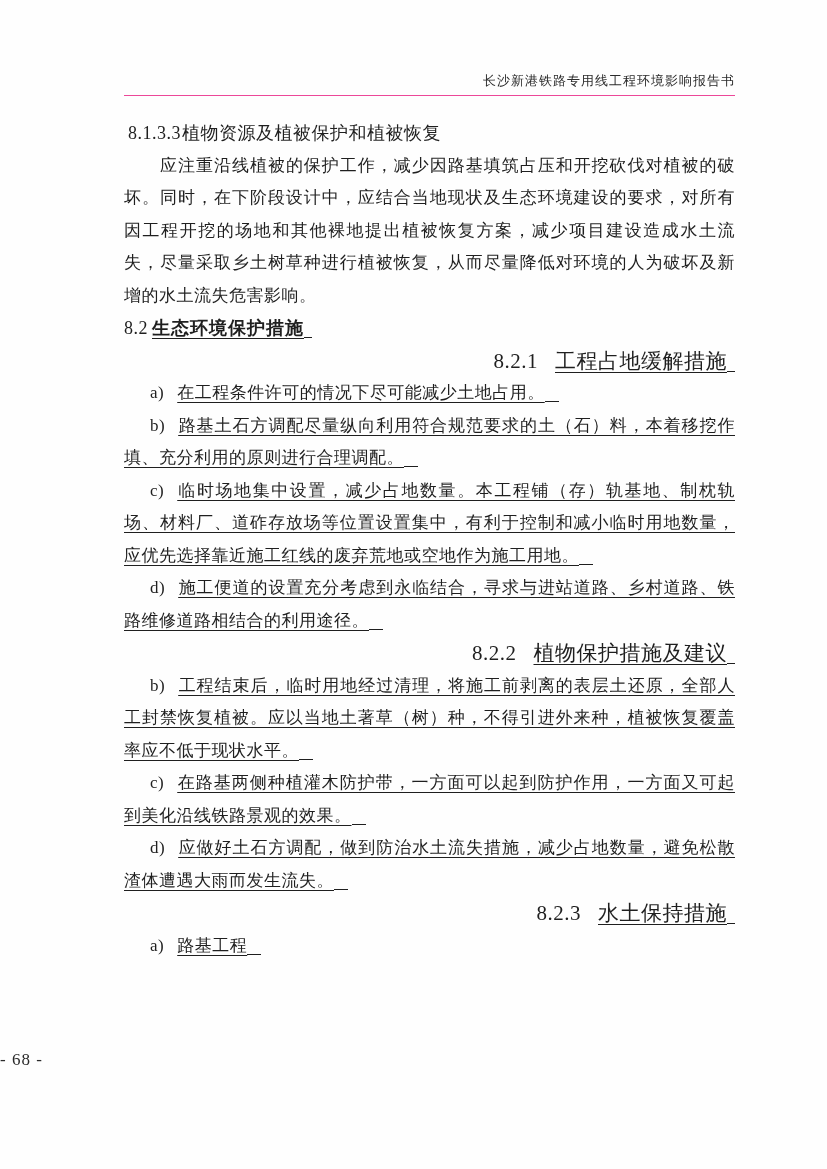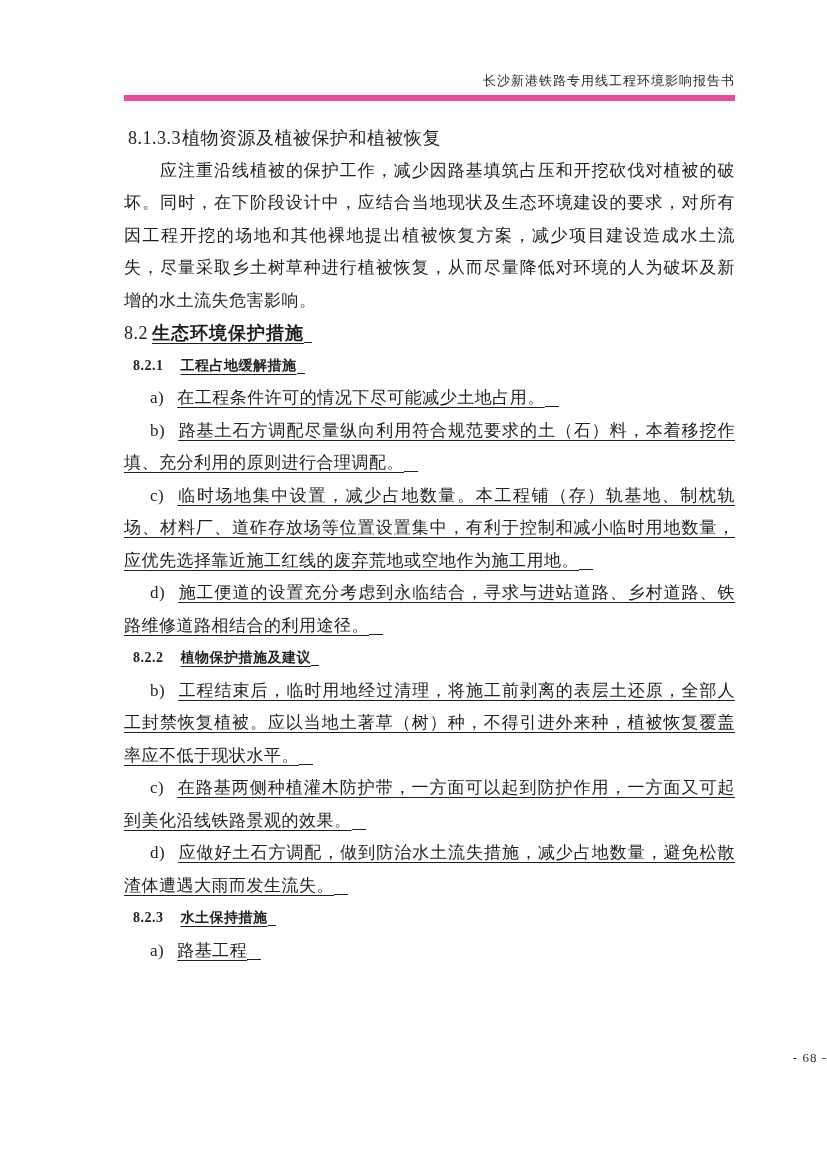--- a/index.html
+++ b/index.html
@@ -19,21 +19,21 @@
     color: #1f1f1f;
     overflow: hidden;
   }
   .header {
     text-align: right;
     font-size: 13px;
     line-height: 14px;
     letter-spacing: 1px;
     color: #2b2b2b;
     padding-bottom: 7px;
-    border-bottom: 6px solid #ec4899;
+    border-bottom: 1px solid #ec4899;
   }
   .doc-body {
     line-height: 32.5px;
     font-size: 17px;
     letter-spacing: 0.5px;
   }
   .h813 {
     margin: 21px 0 0 4px;
     font-size: 18px;
     font-weight: 400;
@@ -51,22 +51,23 @@
   }
   .h82 .hnum { margin-right: 4px; }
   .h82 .htxt {
     font-family: "Liberation Sans", "DejaVu Sans", sans-serif;
     font-weight: 700;
     letter-spacing: 1px;
     text-align: right;
   }
   .h82x {
     margin: 0 0 0 9px;
-    font-size: 14px;
-    font-weight: 700;
+    font-size: 21px;
+    font-weight: 400;
+    text-align: right;
   }
   .h82x .hnum { margin-right: 17px; }
   .item {
     margin: 0;
     text-align: justify;
     text-indent: 26px;
   }
   .ilabel { margin-right: 13px; }
   .u {
     text-decoration: underline;
@@ -79,22 +80,22 @@
     height: 4px;
     border-bottom: 1px solid #1f1f1f;
     vertical-align: -4px;
   }
   .tail-s { width: 8px; }
   .footer {
     position: absolute;
     left: 0;
     right: 0;
     top: 1050px;
-    text-align: right;
-    font-size: 13px;
+    text-align: left;
+    font-size: 17px;
     letter-spacing: 1px;
     color: #2b2b2b;
   }
 </style>
 </head>
 <body>
 
 <div class="page">
 
   <div class="header">

